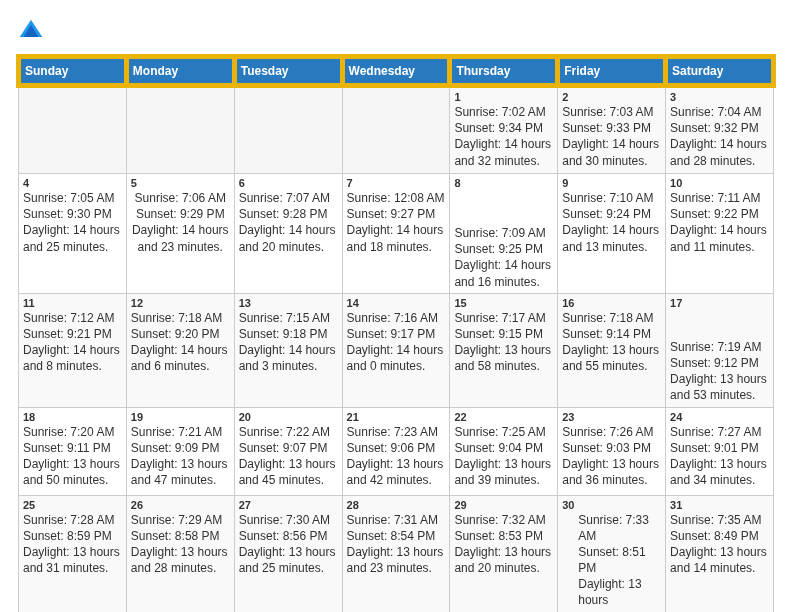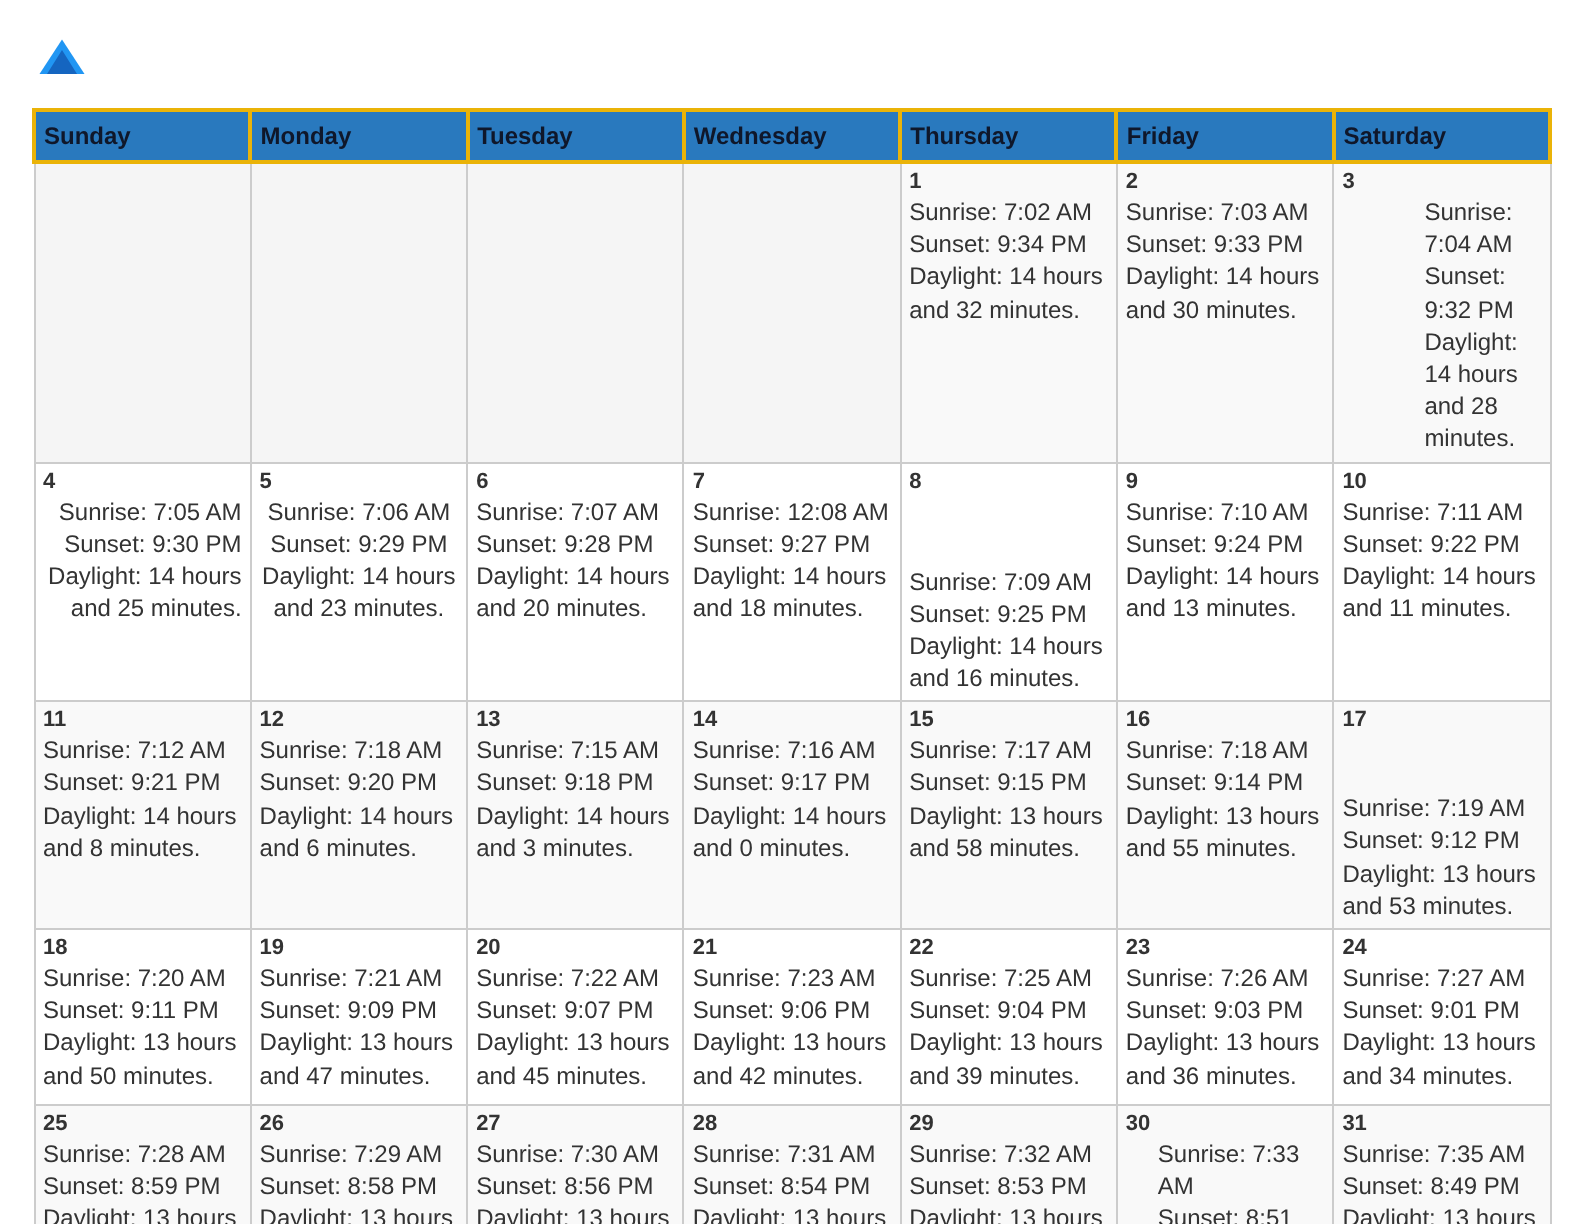--- a/index.html
+++ b/index.html
@@ -62,26 +62,26 @@
     }
     .calendar {
       flex: 1;
       border: 1px solid #ccc;
       border-collapse: collapse;
       width: 100%;
       table-layout: fixed;
     }
     .calendar thead tr th {
       background-color: #2979BE;
-      color: #0f172a;
+      color: #ffffff;
       font-size: 12px;
       font-weight: bold;
       padding: 5px 4px;
       text-align: left;
-      border: 2px solid #eab308;
+      border: 5px solid #eab308;
     }
     .calendar tbody tr td {
       vertical-align: top;
       border: 1px solid #ccc;
       padding: 3px 4px;
       font-size: 9.5px;
       color: #333;
       background: #fff;
       height: 88px;
     }
@@ -168,30 +168,30 @@
           </td>
           <td>
             <span class="day-num">2</span>
             <div class="day-info" style="white-space: pre-line;">Sunrise: 7:03 AM
 Sunset: 9:33 PM
 Daylight: 14 hours
 and 30 minutes.</div>
           </td>
           <td>
             <span class="day-num">3</span>
-            <div class="day-info" style="white-space: pre-line; margin-left: 41px;">Sunrise: 7:04 AM
+            <div class="day-info" style="white-space: pre-line;">Sunrise: 7:04 AM
 Sunset: 9:32 PM
 Daylight: 14 hours
 and 28 minutes.</div>
           </td>
         </tr>
         <tr>
           <td>
             <span class="day-num">4</span>
-            <div class="day-info" style="white-space: pre-line; text-align: right;">Sunrise: 7:05 AM
+            <div class="day-info" style="white-space: pre-line;">Sunrise: 7:05 AM
 Sunset: 9:30 PM
 Daylight: 14 hours
 and 25 minutes.</div>
           </td>
           <td>
             <span class="day-num">5</span>
             <div class="day-info" style="white-space: pre-line; text-align: center;">Sunrise: 7:06 AM
 Sunset: 9:29 PM
 Daylight: 14 hours
 and 23 minutes.</div>

